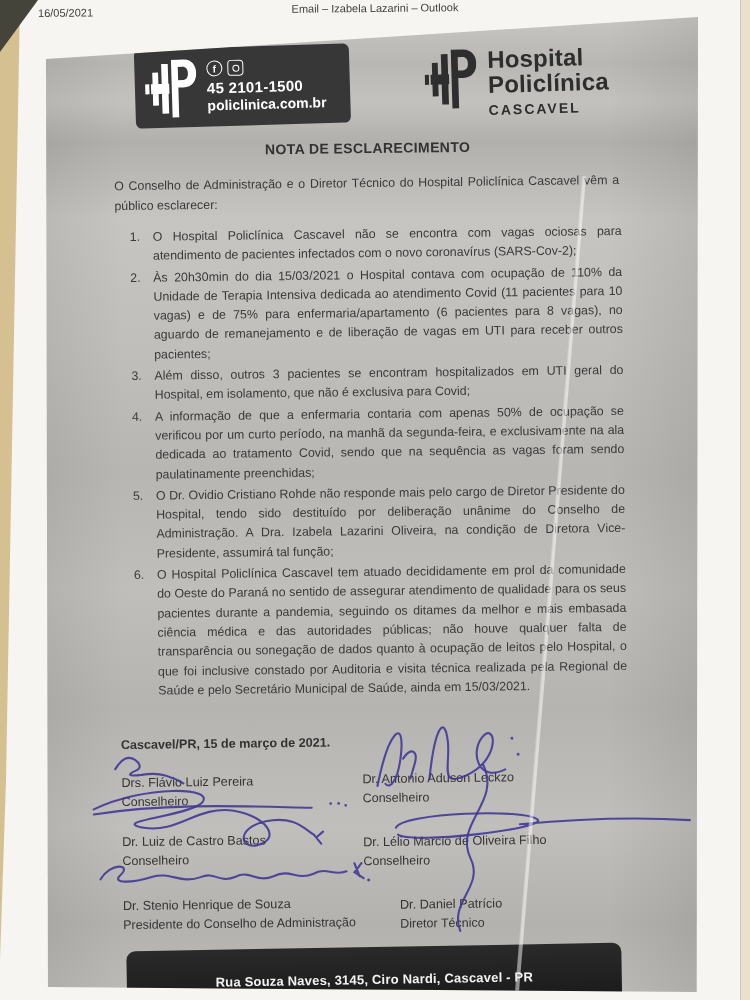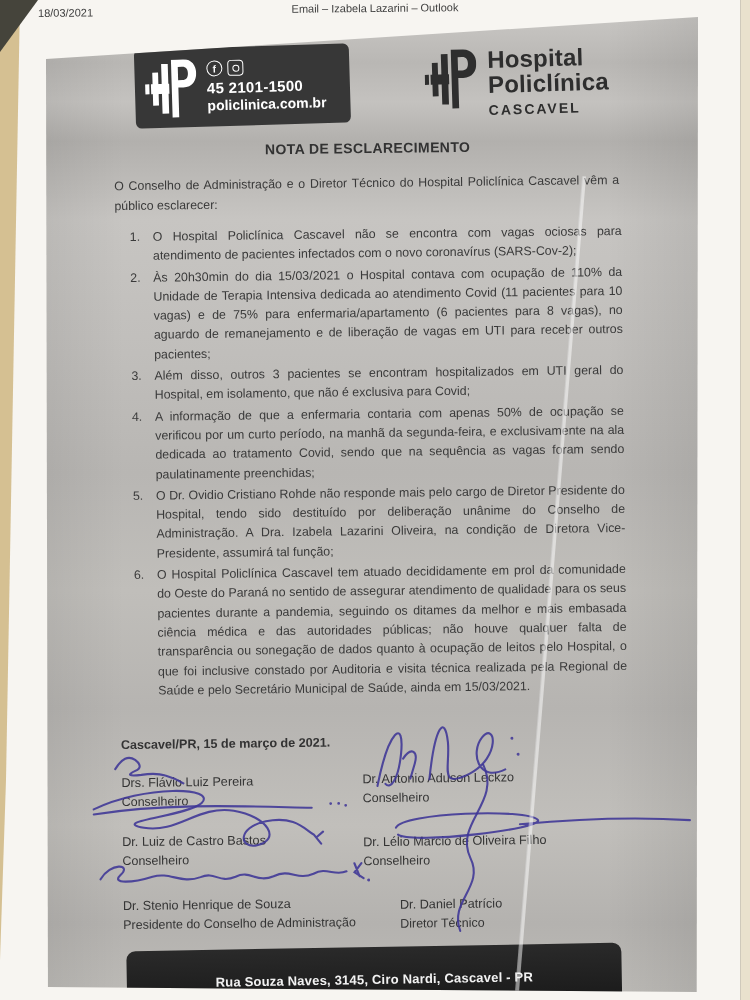--- a/index.html
+++ b/index.html
@@ -109,21 +109,21 @@
   .hp-light{fill:#ffffff;}
 </style>
 </head>
 <body>
 
 <div class="desk-strip"></div>
 <div class="paper-right-edge"></div>
 
 <div class="print-header">
   <span class="ph-title">Email – Izabela Lazarini – Outlook</span>
-  <span class="ph-date">18/03/2021</span>
+  <span class="ph-date">16/05/2021</span>
 </div>
 
 <div class="scan">
   <div class="doc">
 
     <div class="logo-box">
       <svg class="hp-mark" width="52" height="58" viewBox="0 0 62 70">
         <g class="hp-light">
           <rect x="0" y="29" width="5" height="12"></rect>
           <rect x="7" y="29" width="22" height="12"></rect>

